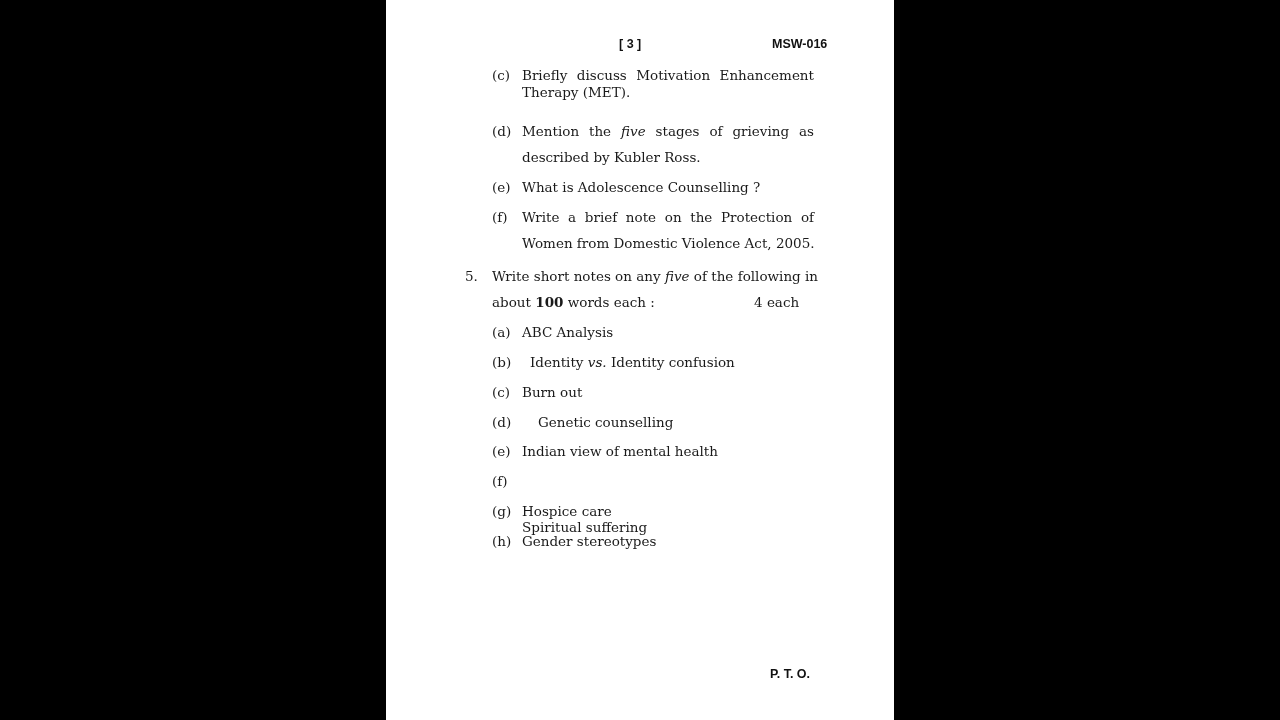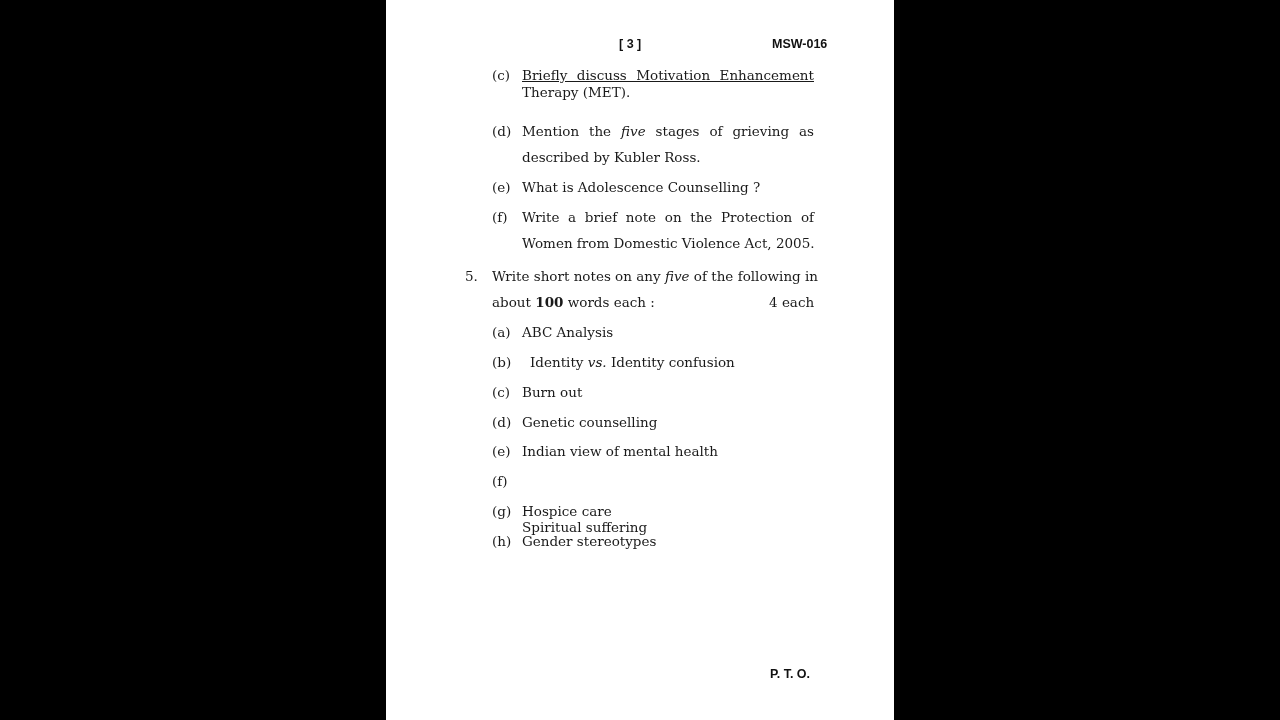--- a/index.html
+++ b/index.html
@@ -16,21 +16,21 @@
 </head>
 <body>
 
 <div class="page">
 
   <div class="abs sans" style="left:233px; top:37px;">[ 3 ]</div>
   <div class="abs sans" style="left:374px; top:37px;padding-left:12px;">MSW-016</div>
 
   <div class="serif">
     <span class="abs label" style="top:67px;">(c)</span>
-    <span class="abs text justify" style="top:67px;text-decoration:underline;">Briefly discuss Motivation Enhancement</span>
+    <span class="abs text justify" style="top:67px;">Briefly discuss Motivation Enhancement</span>
     <span class="abs text" style="top:84px;">Therapy (MET).</span>
   </div>
 
   <div class="serif">
     <span class="abs label" style="top:123px;">(d)</span>
     <span class="abs text justify" style="top:123px;"><span>Mention the </span><em>five</em><span> stages of grieving as</span></span>
     <span class="abs text" style="top:149px;">described by Kubler Ross.</span>
   </div>
 
   <div class="serif">
@@ -41,33 +41,33 @@
   <div class="serif">
     <span class="abs label" style="top:209px;">(f)</span>
     <span class="abs text justify" style="top:209px;">Write a brief note on the Protection of</span>
     <span class="abs text" style="top:235px;">Women from Domestic Violence Act, 2005.</span>
   </div>
 
   <div class="serif">
     <span class="abs" style="left:79px; top:268px;">5.</span>
     <span class="abs" style="left:106px; top:268px; width:322px; text-align:justify; text-align-last:justify;"><span>Write short notes on any </span><em>five</em><span> of the following in</span></span>
     <span class="abs" style="left:106px; top:294px;"><span>about </span><b>100</b><span> words each :</span></span>
-    <span class="abs" style="left:383px; top:294px;">4 each</span>
+    <span class="abs" style="left:368px; top:294px;">4 each</span>
 
     <span class="abs label" style="top:324px;">(a)</span>
     <span class="abs" style="left:136px; top:324px;">ABC Analysis</span>
 
     <span class="abs label" style="top:354px;">(b)</span>
     <span class="abs" style="left:144px; top:354px;"><span>Identity </span><em>vs.</em><span> Identity confusion</span></span>
 
     <span class="abs label" style="top:384px;">(c)</span>
     <span class="abs" style="left:136px; top:384px;">Burn out</span>
 
     <span class="abs label" style="top:414px;">(d)</span>
-    <span class="abs" style="left:136px; top:414px;text-align:center;">Genetic counselling</span>
+    <span class="abs" style="left:152px; top:414px;text-align:center;">Genetic counselling</span>
 
     <span class="abs label" style="top:443px;">(e)</span>
     <span class="abs" style="left:136px; top:443px;">Indian view of mental health</span>
 
     <span class="abs label" style="top:473px;">(f)</span>
     <span class="abs" style="left:136px; top:473px;margin-top:46px;">Spiritual suffering</span>
 
     <span class="abs label" style="top:503px;">(g)</span>
     <span class="abs" style="left:136px; top:503px;">Hospice care</span>
 

